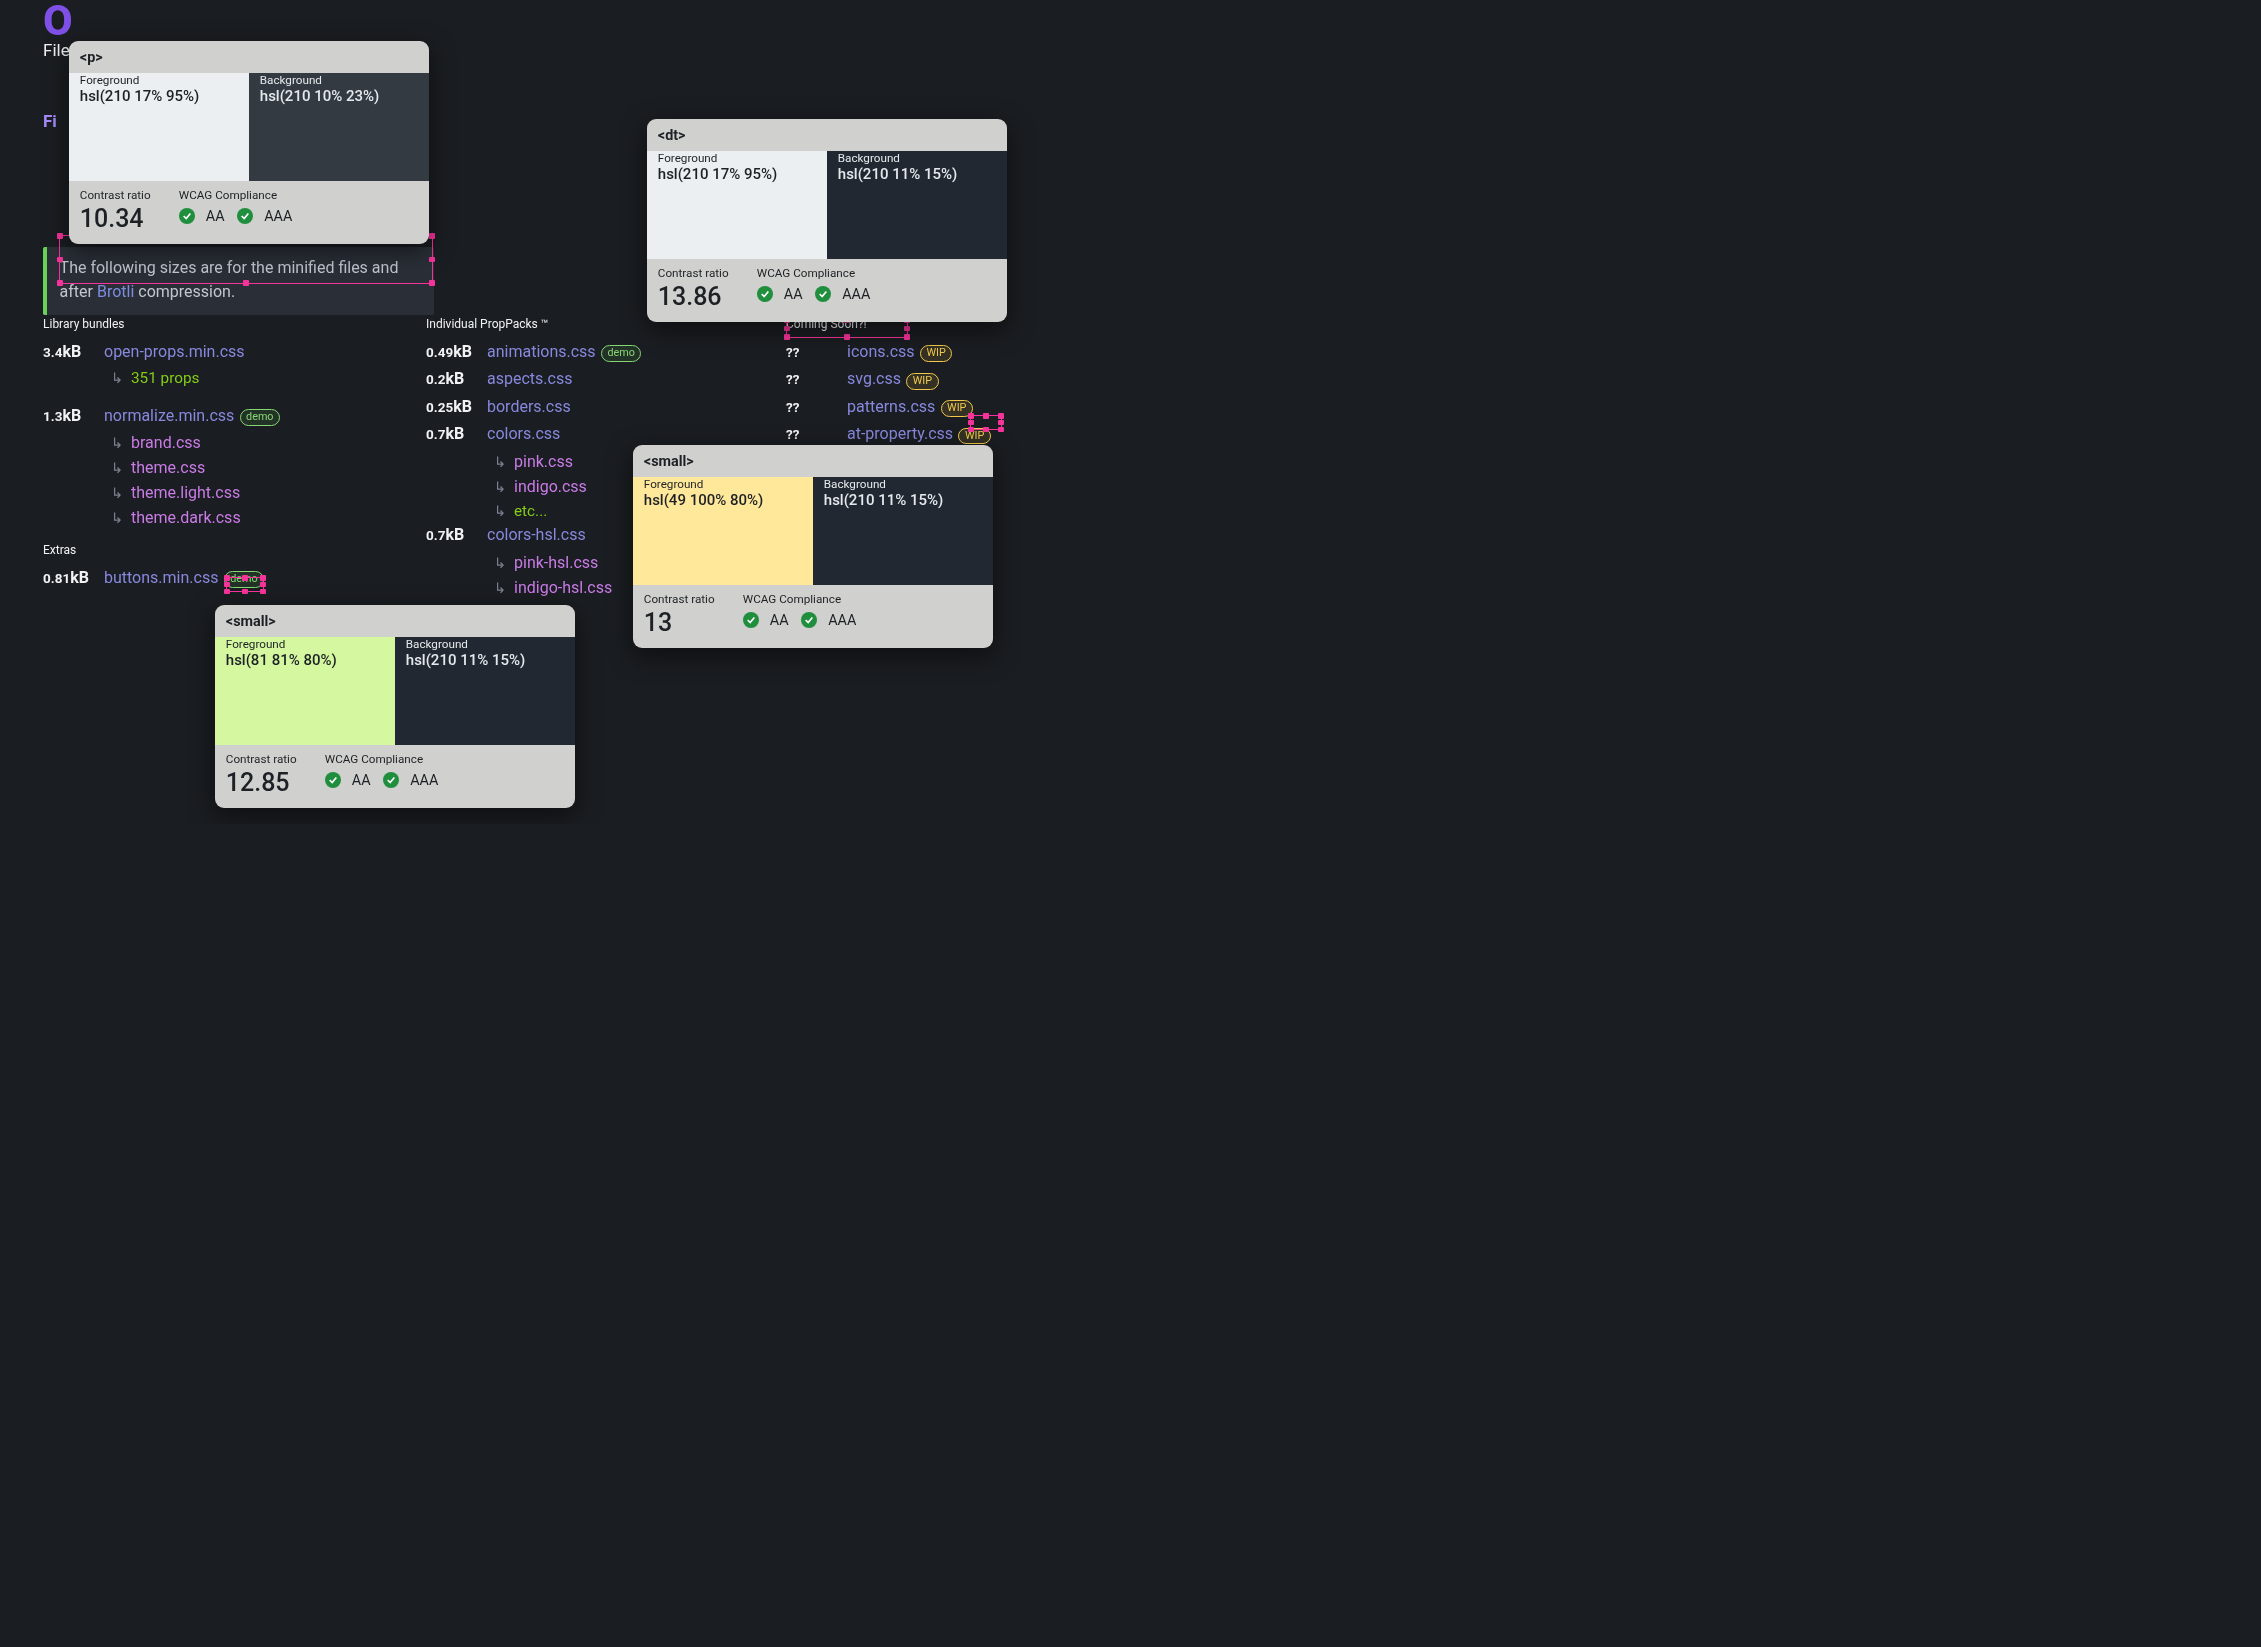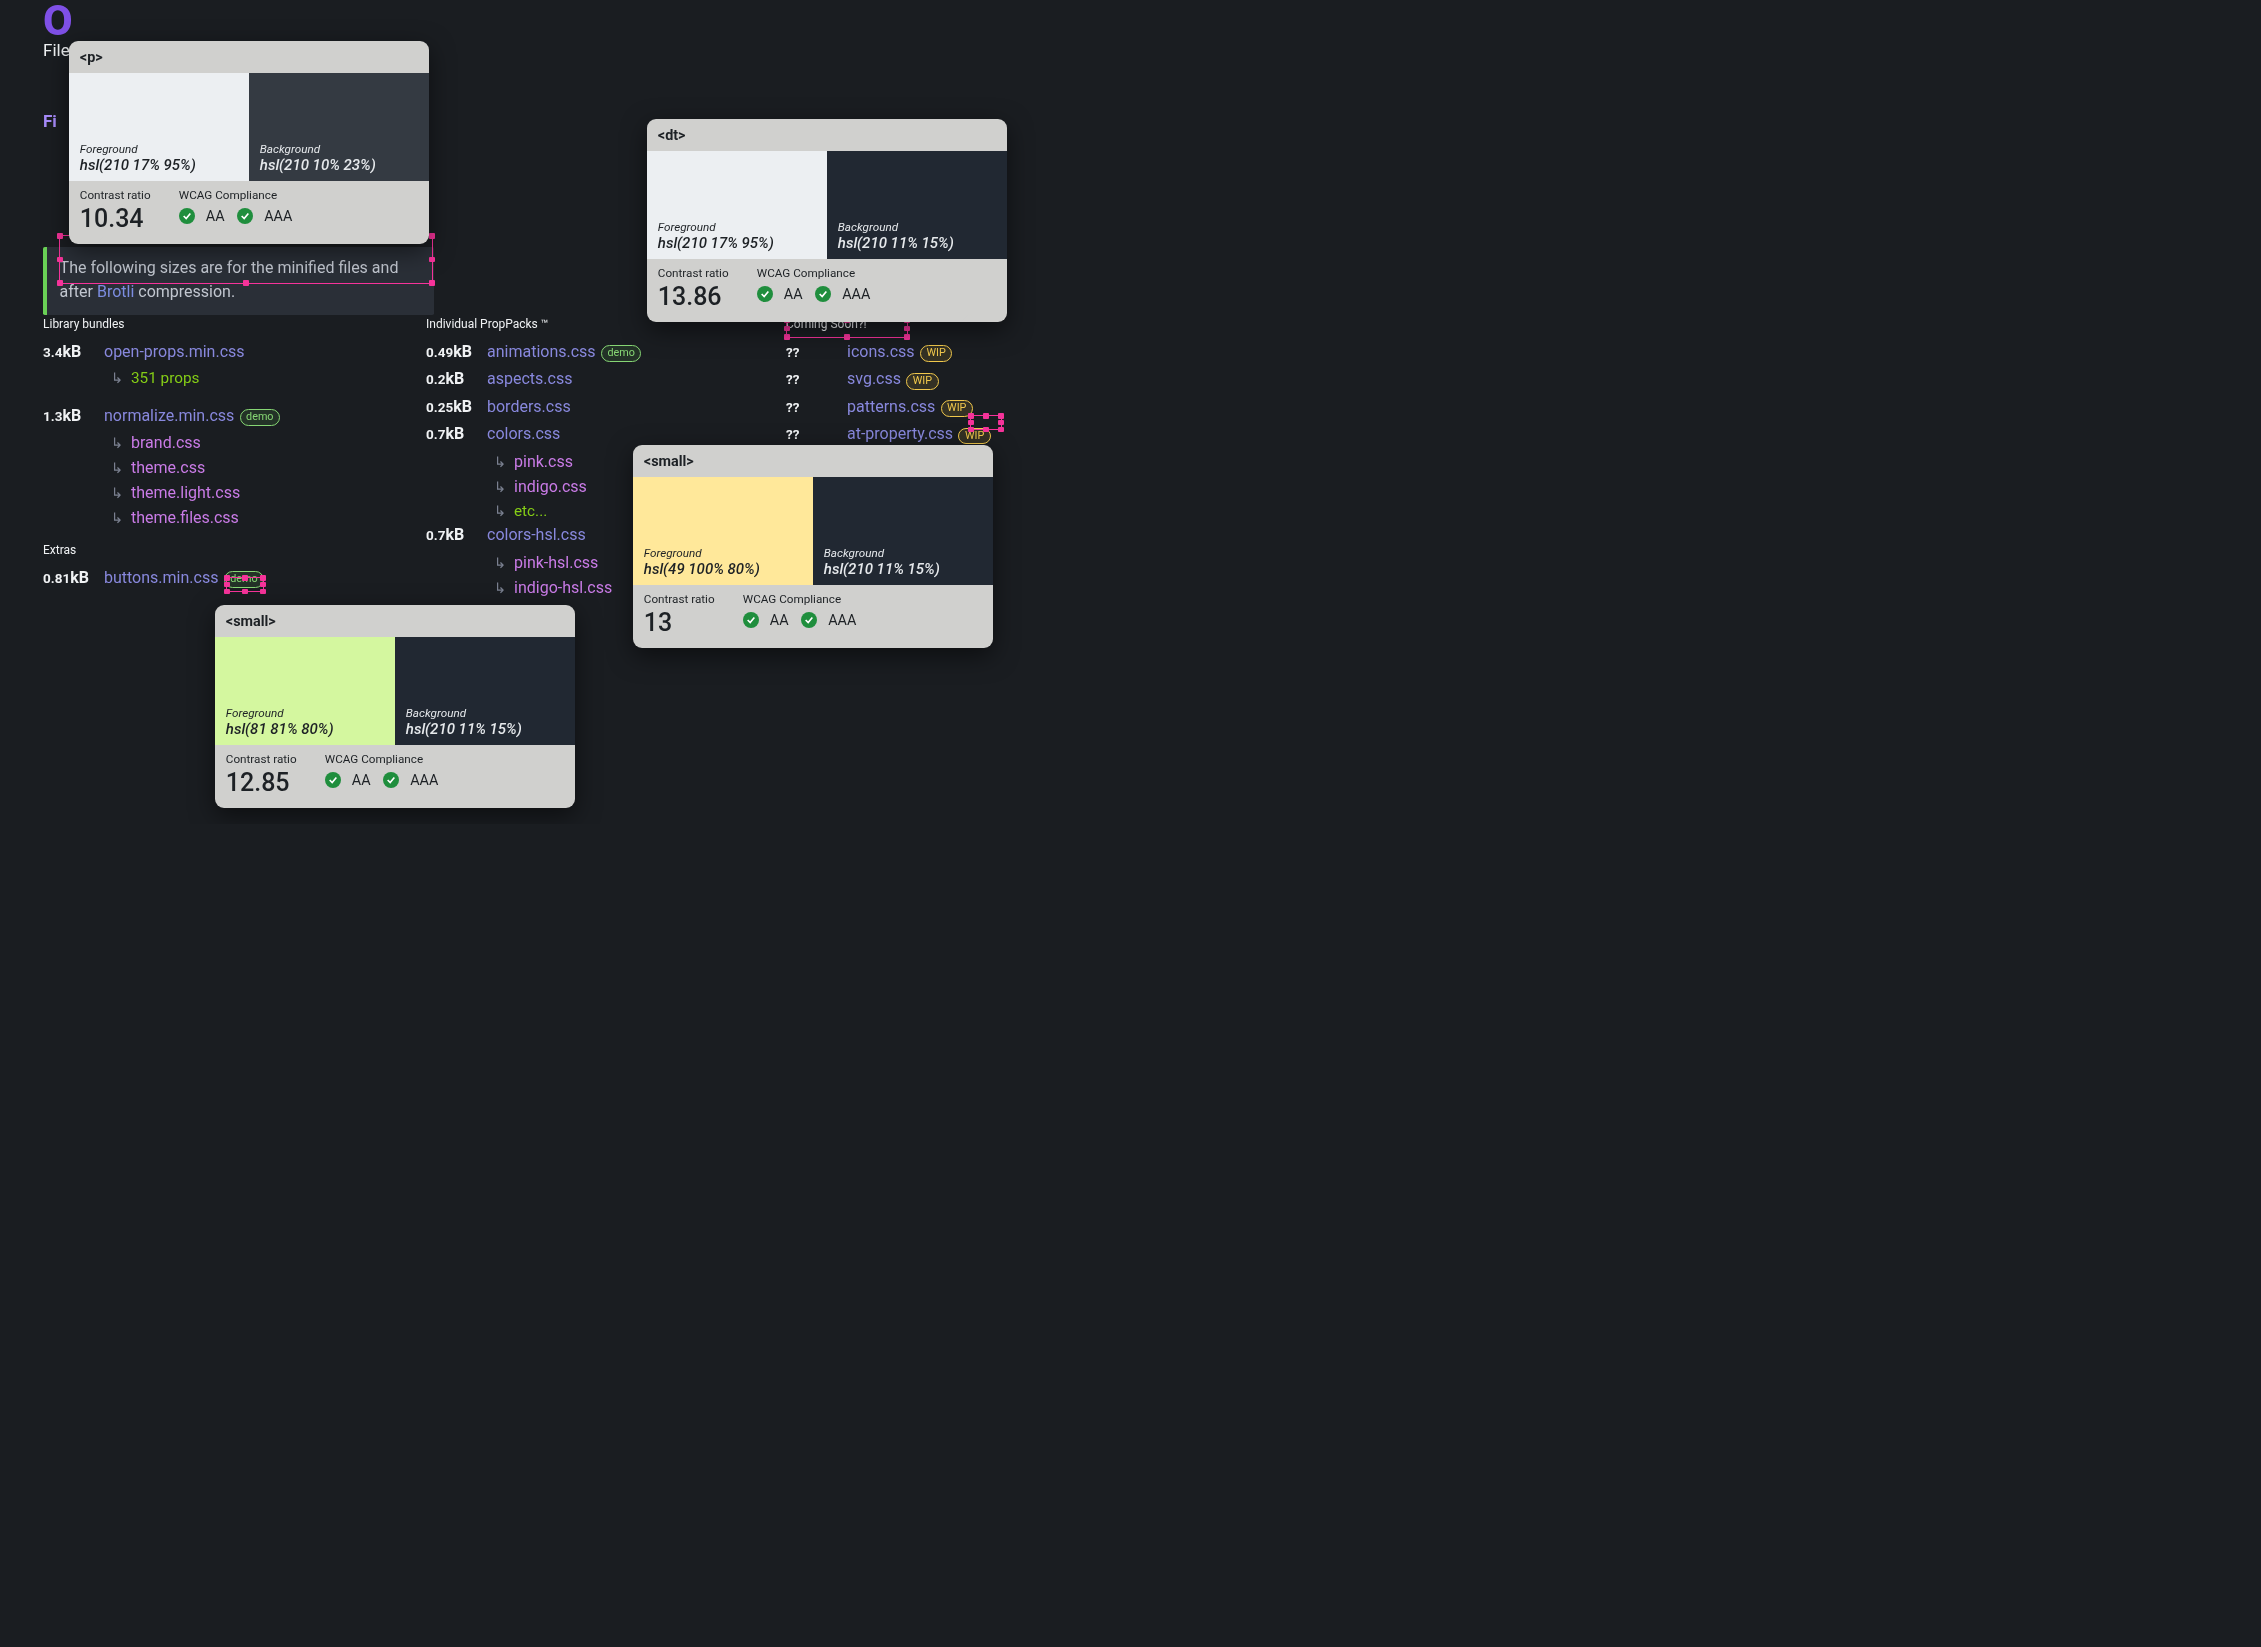--- a/index.html
+++ b/index.html
@@ -139,21 +139,21 @@
     color: var(--popup-text);
     border-radius: 9px;
     box-shadow: 0 7.2px 25px rgba(0,0,0,0.5);
     overflow:hidden;
   }
   .popup .tag {
     padding: 8px 10.8px 7.2px 10.8px;
     font-size:14.4px; font-weight:700;
   }
   .popup .swatches { display:flex; height:108px; }
-  .popup .sw { flex:1; padding: 0 10.8px; display:flex; flex-direction:column; justify-content:flex-end; padding-bottom:7.2px;font-style:italic;}
+  .popup .sw { flex:1; padding: 0 10.8px; display:flex; flex-direction:column; padding-bottom:7.2px;}
   .popup .sw .lbl { font-size:11.7px; }
   .popup .sw .val { font-size:15px; font-weight:500; }
   .popup .sw.fg.light { background: var(--swatch-light); color:#1d2125; }
   .popup .sw.bg.dark1 { background: #343a42; color:#e6e9ec; }
   .popup .sw.bg.dark2 { background: #212832; color:#e6e9ec; }
   .popup .sw.fg.lime  { background: var(--swatch-lime); color:#1d2125; }
   .popup .sw.fg.yellow{ background: var(--swatch-yellow); color:#1d2125; }
   .popup .metrics {
     display:flex; align-items:flex-start;
     padding: 7.2px 10.8px 10.8px 10.8px;
@@ -221,21 +221,21 @@
     <div class="sub-row">
         <span class="arrow">↳</span>
         <a href="#" class="sub-link">theme.css</a>
       </div>
     <div class="sub-row">
         <span class="arrow">↳</span>
         <a href="#" class="sub-link">theme.light.css</a>
       </div>
     <div class="sub-row">
         <span class="arrow">↳</span>
-        <a href="#" class="sub-link">theme.files.css</a>
+        <a href="#" class="sub-link">theme.dark.css</a>
       </div>
 
     <div class="gap"></div>
 
     <h3 class="col-head">Extras</h3>
     <div class="row">
       <span class="size"><span>0.81</span><span class="unit">kB</span></span>
       <a href="#" class="file-link">buttons.min.css</a>
       <span class="badge demo">demo</span>
     </div>

